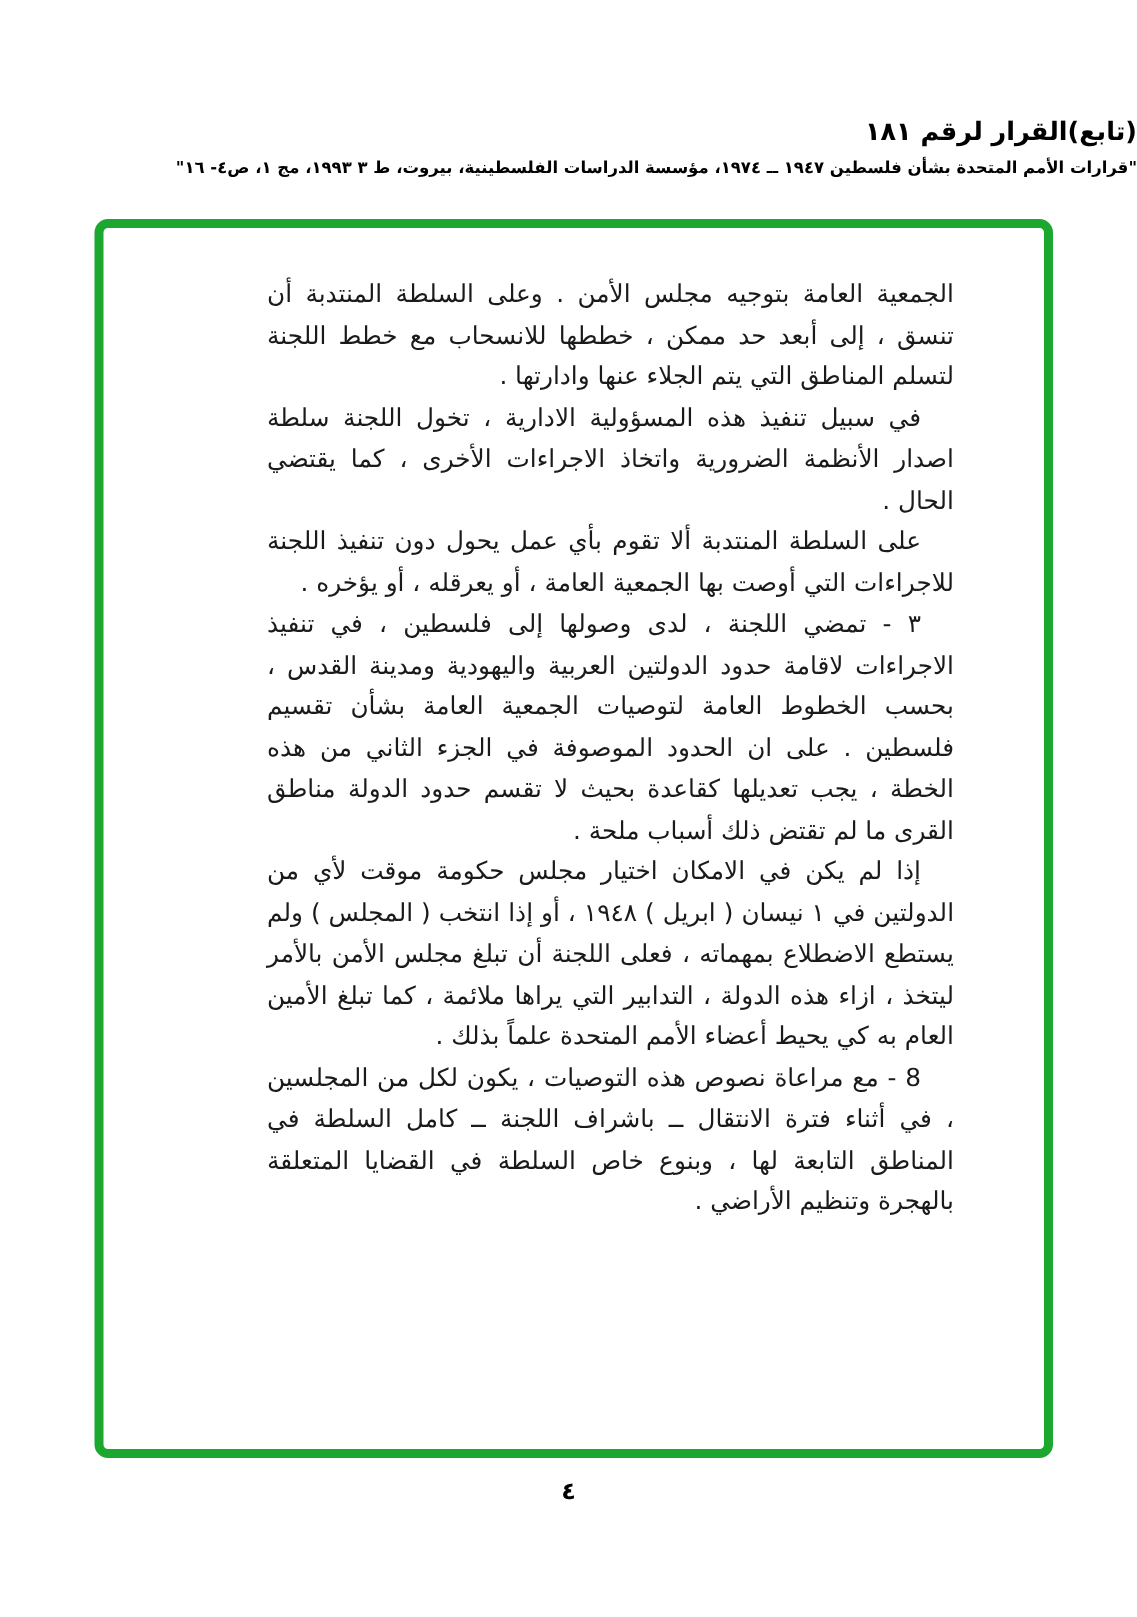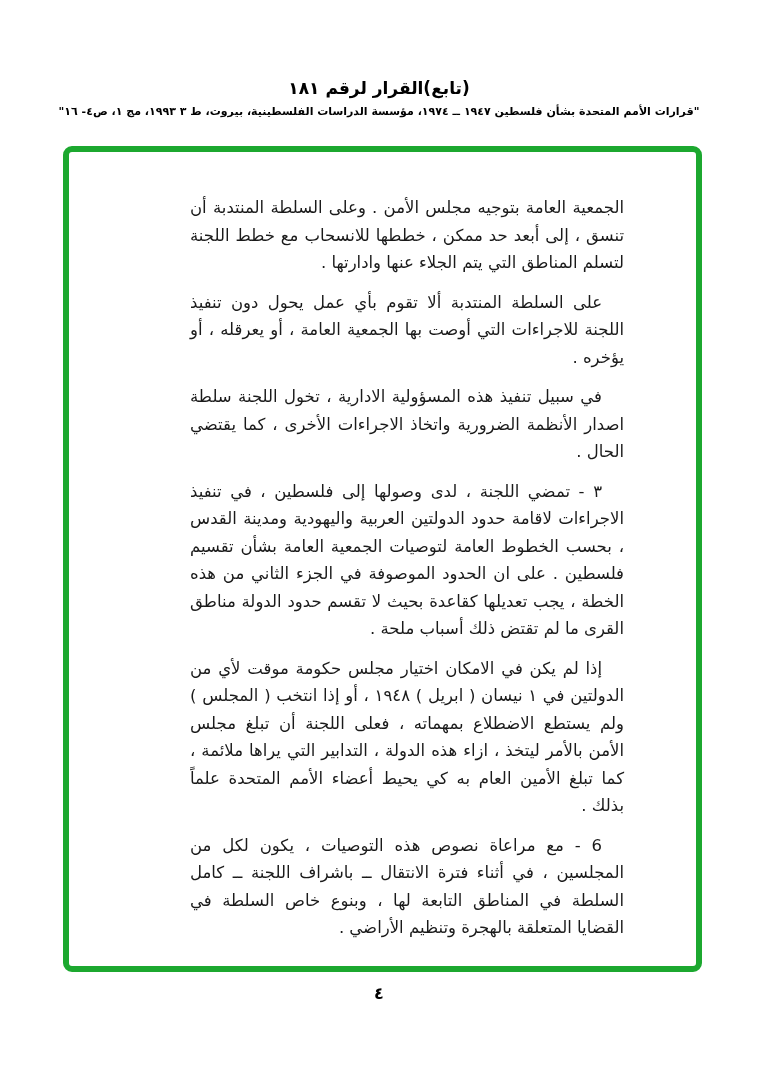--- a/index.html
+++ b/index.html
@@ -13,21 +13,20 @@
     height: 1078px;
     font-family: "DejaVu Sans", sans-serif;
     color: #111111;
     overflow: hidden;
   }
   .page-header {
     position: absolute;
     top: 78px;
     left: 0;
     width: 758px;
-    text-align: center;
     direction: rtl;
   }
   .doc-title {
     font-size: 17px;
     font-weight: bold;
     color: #000000;
     letter-spacing: 0.5px;
     margin: 0 0 7px 0;
   }
   .doc-source {
@@ -52,21 +51,21 @@
     top: 30px;
     right: 60px;
     width: 458px;
     direction: rtl;
     text-align: justify;
     font-size: 16.5px;
     line-height: 27.5px;
     color: #1a1a1a;
   }
   .doc-body p {
-    margin: 12px;
+    margin: 0;
     text-indent: 22px; 
   }
   .doc-body p.continuation {
     text-indent: 0;
   }
   .page-number {
     position: absolute;
     top: 984px;
     left: 0;
     width: 758px;
@@ -81,21 +80,21 @@
 <body>
 
 <header class="page-header">
   <div class="doc-title">(تابع)القرار لرقم ١٨١</div>
   <div class="doc-source">"قرارات الأمم المتحدة بشأن فلسطين ١٩٤٧ ــ ١٩٧٤، مؤسسة الدراسات الفلسطينية، بيروت، ط ٣ ١٩٩٣، مج ١، ص٤- ١٦"</div>
 </header>
 
 <div class="highlight-box" style="border-color: rgb(28, 168, 47);">
   <article class="doc-body">
     <p class="continuation">الجمعية العامة بتوجيه مجلس الأمن . وعلى السلطة المنتدبة أن تنسق ، إلى أبعد حد ممكن ، خططها للانسحاب مع خطط اللجنة لتسلم المناطق التي يتم الجلاء عنها وادارتها .</p>
+    <p>في سبيل تنفيذ هذه المسؤولية الادارية ، تخول اللجنة سلطة اصدار الأنظمة الضرورية واتخاذ الاجراءات الأخرى ، كما يقتضي الحال .</p>
     <p>على السلطة المنتدبة ألا تقوم بأي عمل يحول دون تنفيذ اللجنة للاجراءات التي أوصت بها الجمعية العامة ، أو يعرقله ، أو يؤخره .</p>
-    <p>في سبيل تنفيذ هذه المسؤولية الادارية ، تخول اللجنة سلطة اصدار الأنظمة الضرورية واتخاذ الاجراءات الأخرى ، كما يقتضي الحال .</p>
     <p>٣ - تمضي اللجنة ، لدى وصولها إلى فلسطين ، في تنفيذ الاجراءات لاقامة حدود الدولتين العربية واليهودية ومدينة القدس ، بحسب الخطوط العامة لتوصيات الجمعية العامة بشأن تقسيم فلسطين . على ان الحدود الموصوفة في الجزء الثاني من هذه الخطة ، يجب تعديلها كقاعدة بحيث لا تقسم حدود الدولة مناطق القرى ما لم تقتض ذلك أسباب ملحة .</p>
     <p>إذا لم يكن في الامكان اختيار مجلس حكومة موقت لأي من الدولتين في ١ نيسان ( ابريل ) ١٩٤٨ ، أو إذا انتخب ( المجلس ) ولم يستطع الاضطلاع بمهماته ، فعلى اللجنة أن تبلغ مجلس الأمن بالأمر ليتخذ ، ازاء هذه الدولة ، التدابير التي يراها ملائمة ، كما تبلغ الأمين العام به كي يحيط أعضاء الأمم المتحدة علماً بذلك .</p>
-    <p>6 - مع مراعاة نصوص هذه التوصيات ، يكون لكل من المجلسين ، في أثناء فترة الانتقال ــ باشراف اللجنة ــ كامل السلطة في المناطق التابعة لها ، وبنوع خاص السلطة في القضايا المتعلقة بالهجرة وتنظيم الأراضي .</p>
+    <p>8 - مع مراعاة نصوص هذه التوصيات ، يكون لكل من المجلسين ، في أثناء فترة الانتقال ــ باشراف اللجنة ــ كامل السلطة في المناطق التابعة لها ، وبنوع خاص السلطة في القضايا المتعلقة بالهجرة وتنظيم الأراضي .</p>
   </article>
 </div>
 
 <footer class="page-number">٤</footer>
 
 </body></html>

